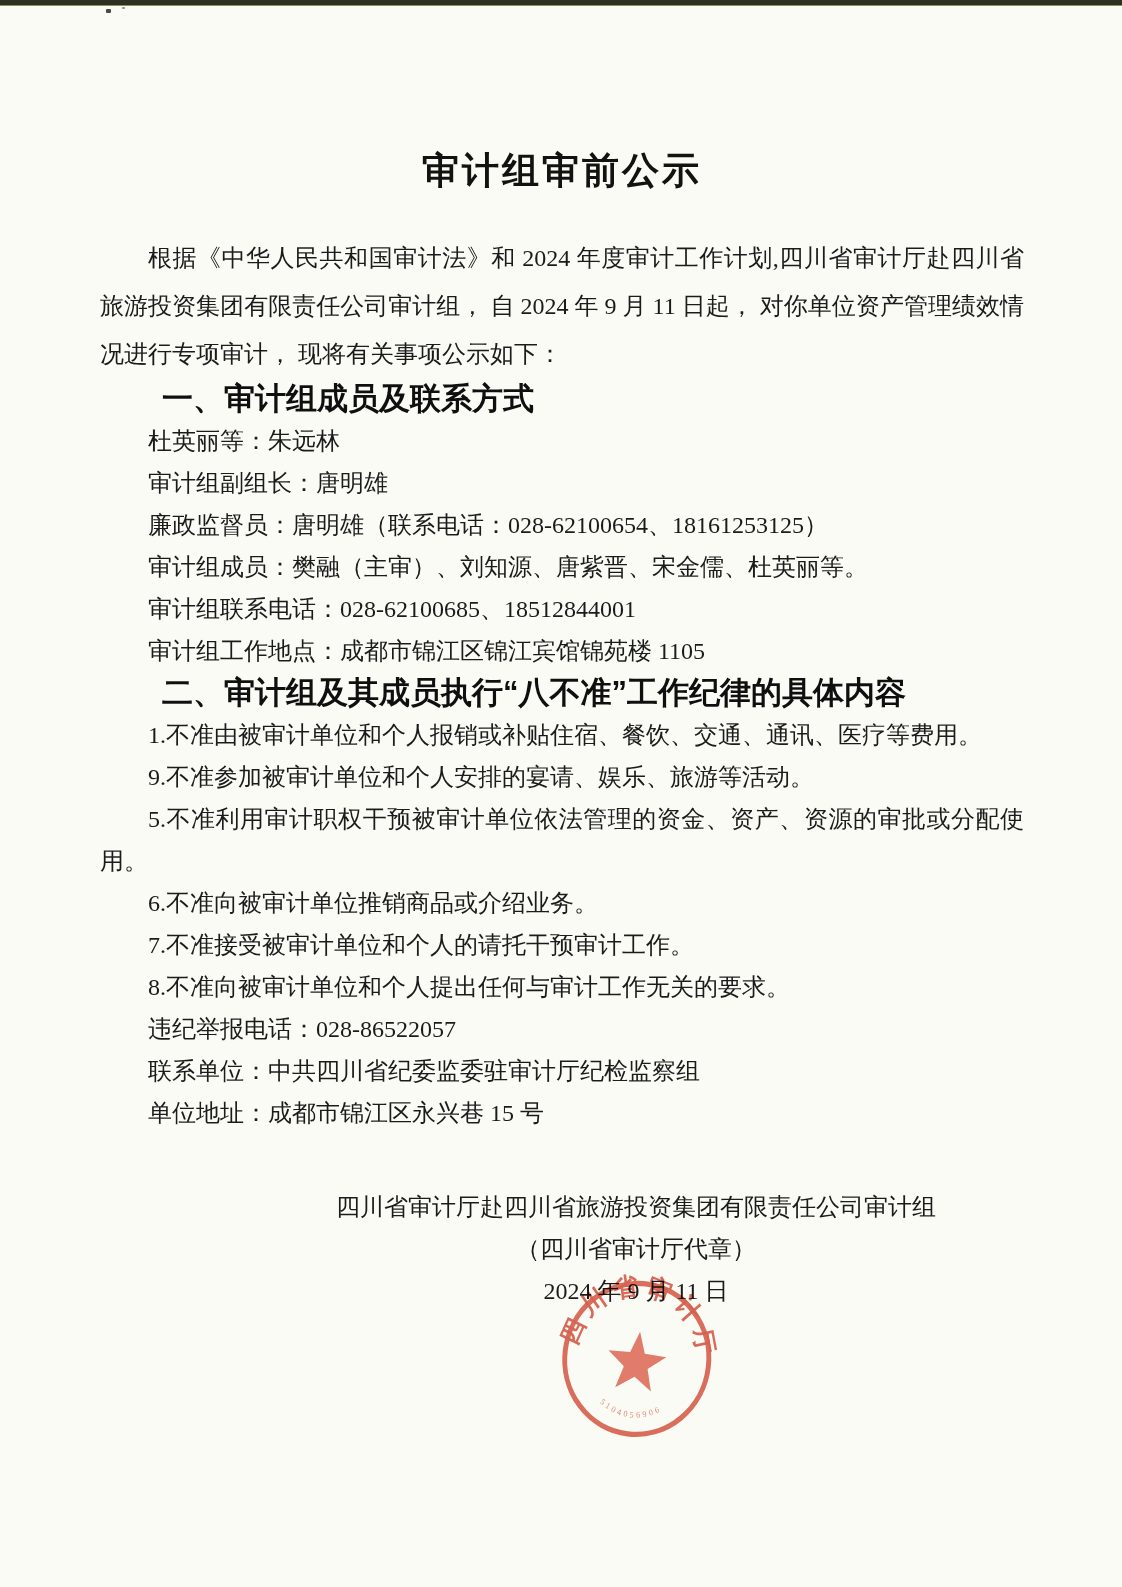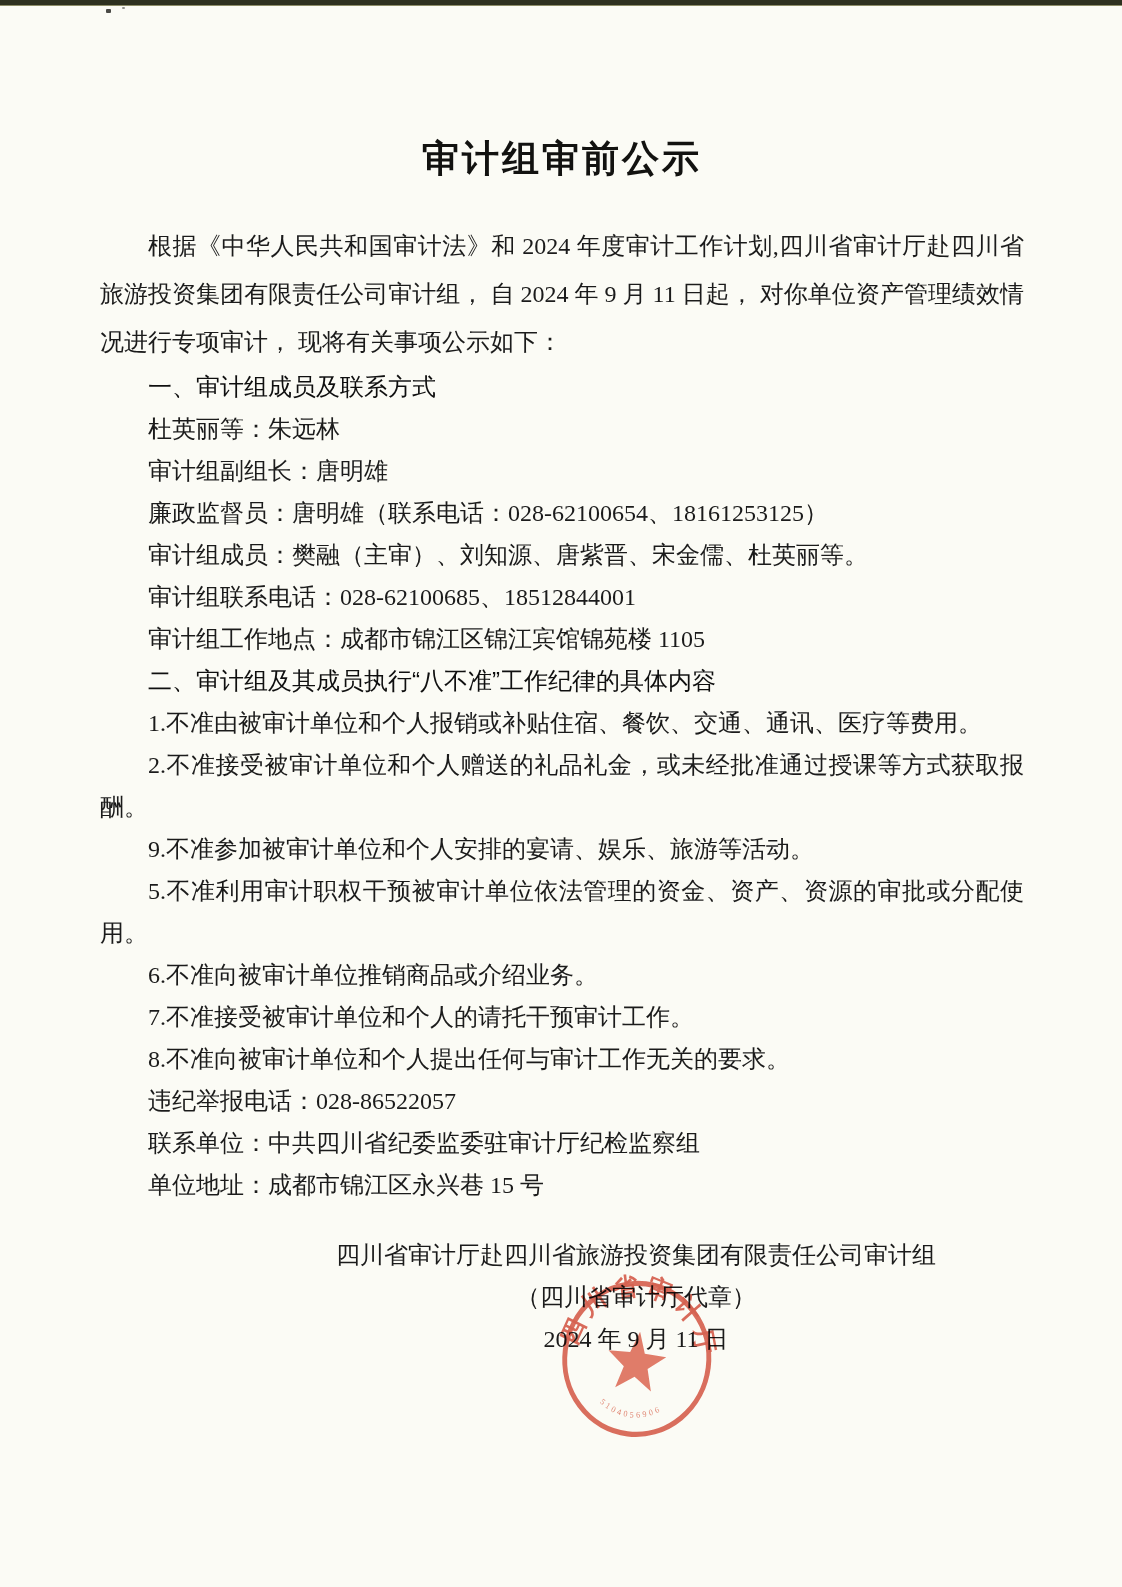--- a/index.html
+++ b/index.html
@@ -16,45 +16,45 @@
   .scan-topline {
     position:absolute; top:0; left:0; right:0; height:5px;
     background:#2e3120;
     border-bottom:1px solid #8d8d68;
   }
   .speck { position:absolute; background:#4a4a46; border-radius:1px; }
   .speck.s1 { left:106px; top:9px; width:5px; height:4px; }
   .speck.s2 { left:122px; top:7px; width:3px; height:2px; opacity:.6; }
   .content { padding:0 98px 0 100px; }
   .title {
-    margin:0; padding-top:134px;
+    margin:12px; padding-top:134px;
     text-align:center;
     font-size:37px; font-weight:bold;
     letter-spacing:3px;
     color:#121210;
   }
   p { margin:0; }
   .intro {
     margin-top:38px;
     font-size:24px; line-height:48px;
     text-indent:2em; text-align:justify;
   }
   .h2 {
     font-family:"Liberation Sans","DejaVu Sans",sans-serif;
-    font-weight:normal;
-    font-size:24px; line-height:42px;
+    font-weight:bold;
+    font-size:31px; line-height:42px;
     text-indent:2em;
     color:#0f0f0f;
   }
   .line, .item, .fline {
     font-size:24px; line-height:42px;
     text-indent:2em; text-align:justify;
   }
   .signature {
-    margin-top:28px;
+    margin-top:52px;
     padding-left:148px;
     text-align:center;
     font-size:24px; line-height:42px;
   }
   .signature p { line-height:42px; }
   .seal {
     position:absolute;
     left:556px; top:1272px;
     width:162px; height:170px;
     opacity:0.87;
@@ -82,21 +82,20 @@
     <p class="h2">一、审计组成员及联系方式</p>
     <p class="line">杜英丽等：朱远林</p>
     <p class="line">审计组副组长：唐明雄</p>
     <p class="line">廉政监督员：唐明雄（联系电话：028-62100654、18161253125）</p>
     <p class="line">审计组成员：樊融（主审）、刘知源、唐紫晋、宋金儒、杜英丽等。</p>
     <p class="line">审计组联系电话：028-62100685、18512844001</p>
     <p class="line">审计组工作地点：成都市锦江区锦江宾馆锦苑楼 1105</p>
 
     <p class="h2">二、审计组及其成员执行“八不准”工作纪律的具体内容</p>
     <p class="item">1.不准由被审计单位和个人报销或补贴住宿、餐饮、交通、通讯、医疗等费用。</p>
-    <p class="item">2.不准接受被审计单位和个人赠送的礼品礼金，或未经批准通过授课等方式获取报酬。</p>
     <p class="item">9.不准参加被审计单位和个人安排的宴请、娱乐、旅游等活动。</p>
     <p class="item">5.不准利用审计职权干预被审计单位依法管理的资金、资产、资源的审批或分配使用。</p>
     <p class="item">6.不准向被审计单位推销商品或介绍业务。</p>
     <p class="item">7.不准接受被审计单位和个人的请托干预审计工作。</p>
     <p class="item">8.不准向被审计单位和个人提出任何与审计工作无关的要求。</p>
 
     <p class="fline">违纪举报电话：028-86522057</p>
     <p class="fline">联系单位：中共四川省纪委监委驻审计厅纪检监察组</p>
     <p class="fline">单位地址：成都市锦江区永兴巷 15 号</p>
 

